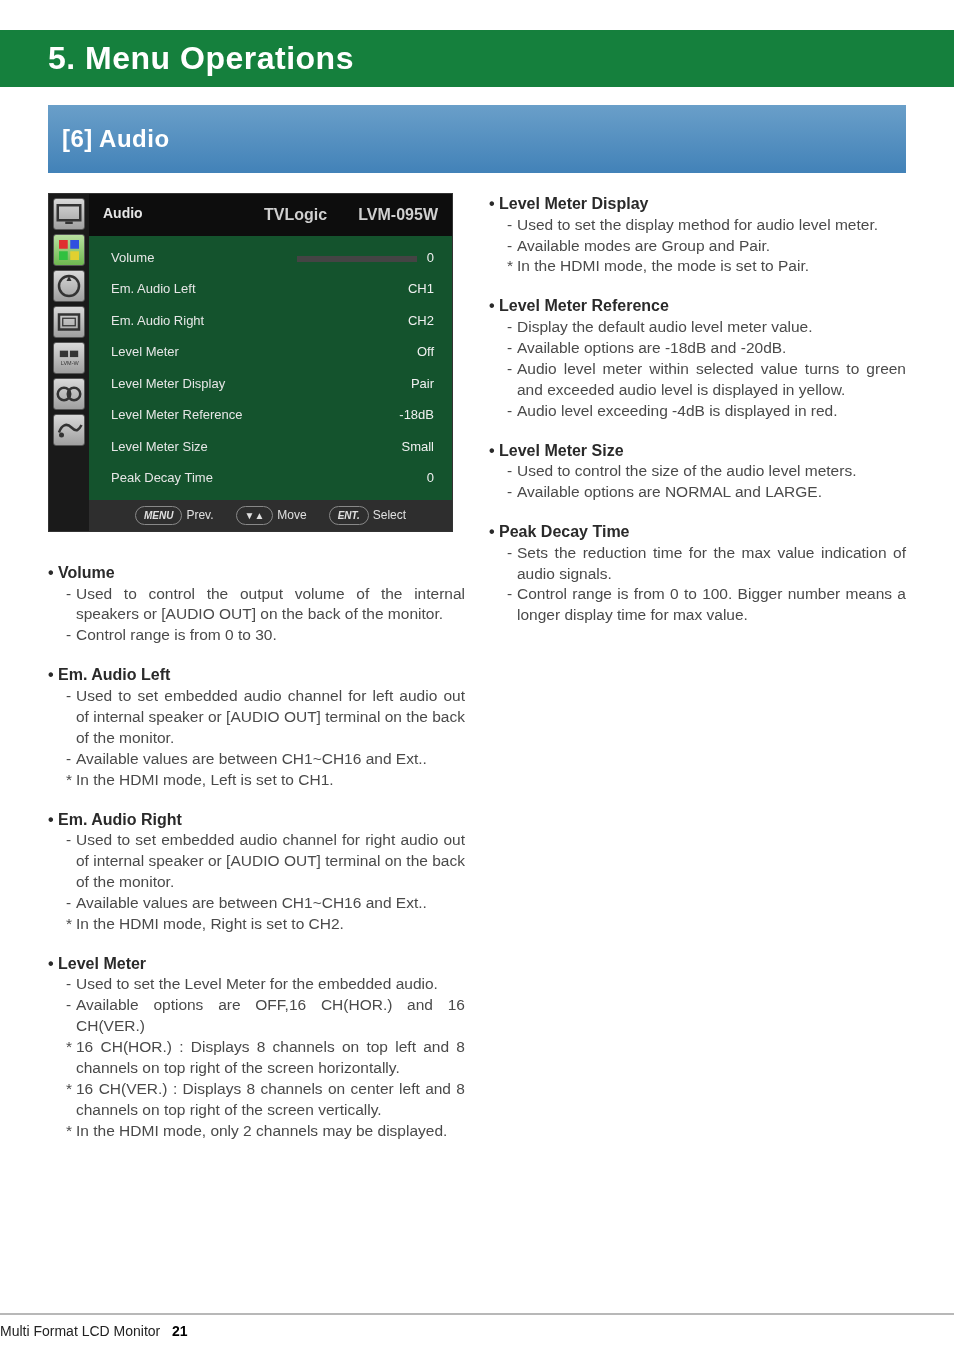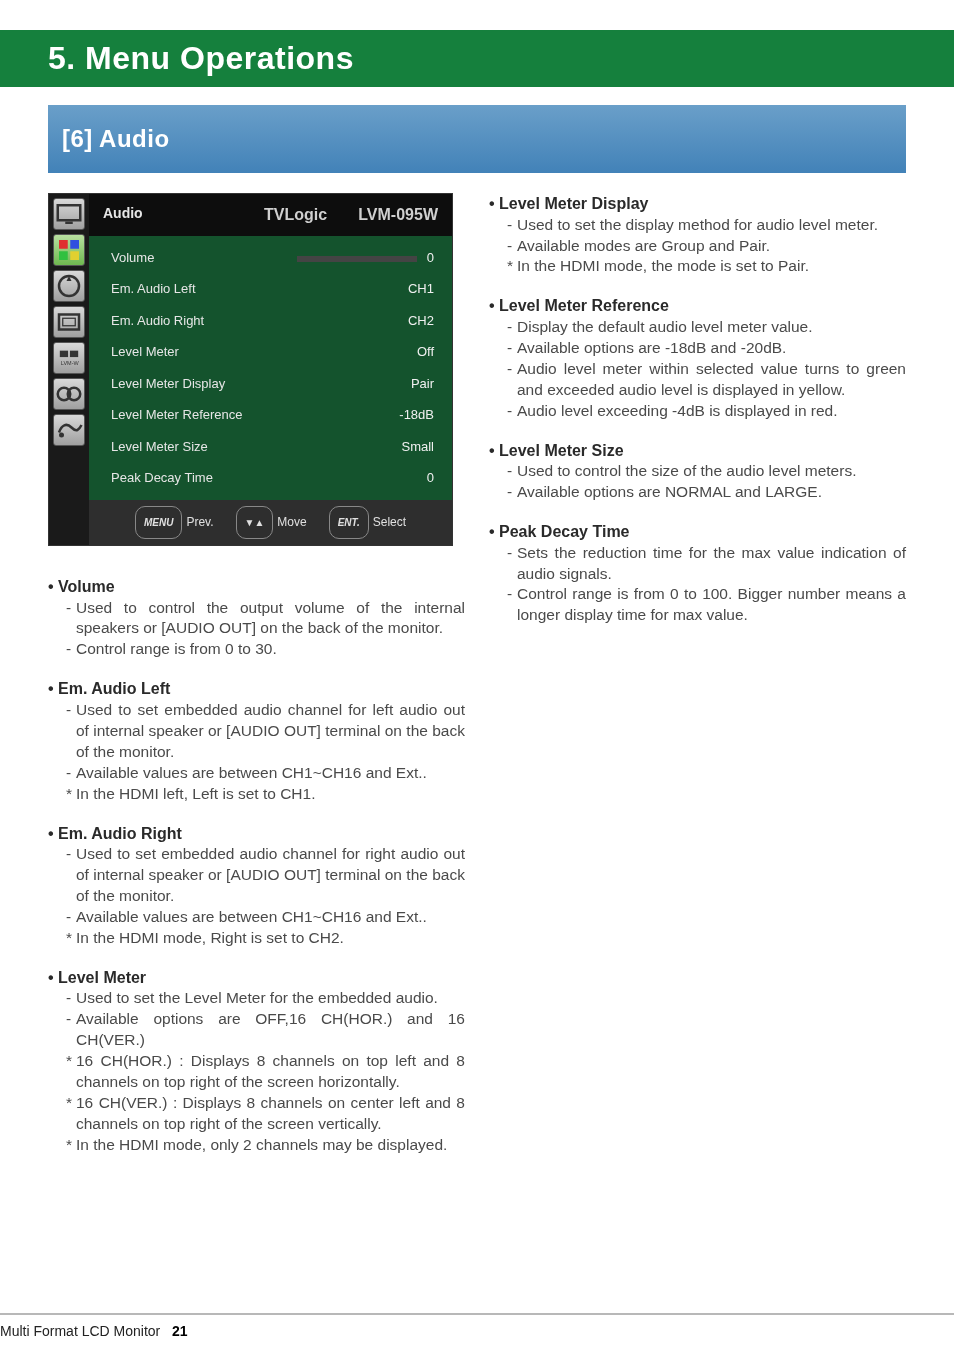--- a/index.html
+++ b/index.html
@@ -88,21 +88,21 @@
     padding: 6px 0;
     display: flex; justify-content: center; gap: 22px;
     font-size: 12px; color: #e0e0e0;
   }
   .pill {
     display: inline-flex; align-items: center;
     gap: 5px;
     border: 1px solid #888; border-radius: 10px;
     padding: 0 8px;
     font-size: 10px;
-    height: 33px;
+    height: 19px;
     font-style: italic;
     font-weight: bold;
     color: #e0e0e0;
   }
   .mb-item { display: flex; align-items: center; gap: 4px; }
 
   .item { margin-bottom: 18px; }
   .item .title { font-weight: bold; font-size: 16px; color: #2a2a2a; }
   .item .title::before { content: "• "; }
   .sub { padding-left: 18px; color: #4a4a4a; display: flex; }
@@ -258,21 +258,21 @@
           <div class="sub">
             <span class="dash">- </span>
             <span class="txt">Used to set embedded audio channel for left audio out of internal speaker or [AUDIO OUT] terminal on the back of the monitor.</span>
           </div>
           <div class="sub">
             <span class="dash">- </span>
             <span class="txt">Available values are between CH1~CH16 and Ext..</span>
           </div>
           <div class="note">
             <span class="star">* </span>
-            <span class="txt">In the HDMI left, Left is set to CH1.</span>
+            <span class="txt">In the HDMI mode, Left is set to CH1.</span>
           </div>
         </div>
         <div class="item">
           <div class="title">Em. Audio Right</div>
           <div class="sub">
             <span class="dash">- </span>
             <span class="txt">Used to set embedded audio channel for right audio out of internal speaker or [AUDIO OUT] terminal on the back of the monitor.</span>
           </div>
           <div class="sub">
             <span class="dash">- </span>

